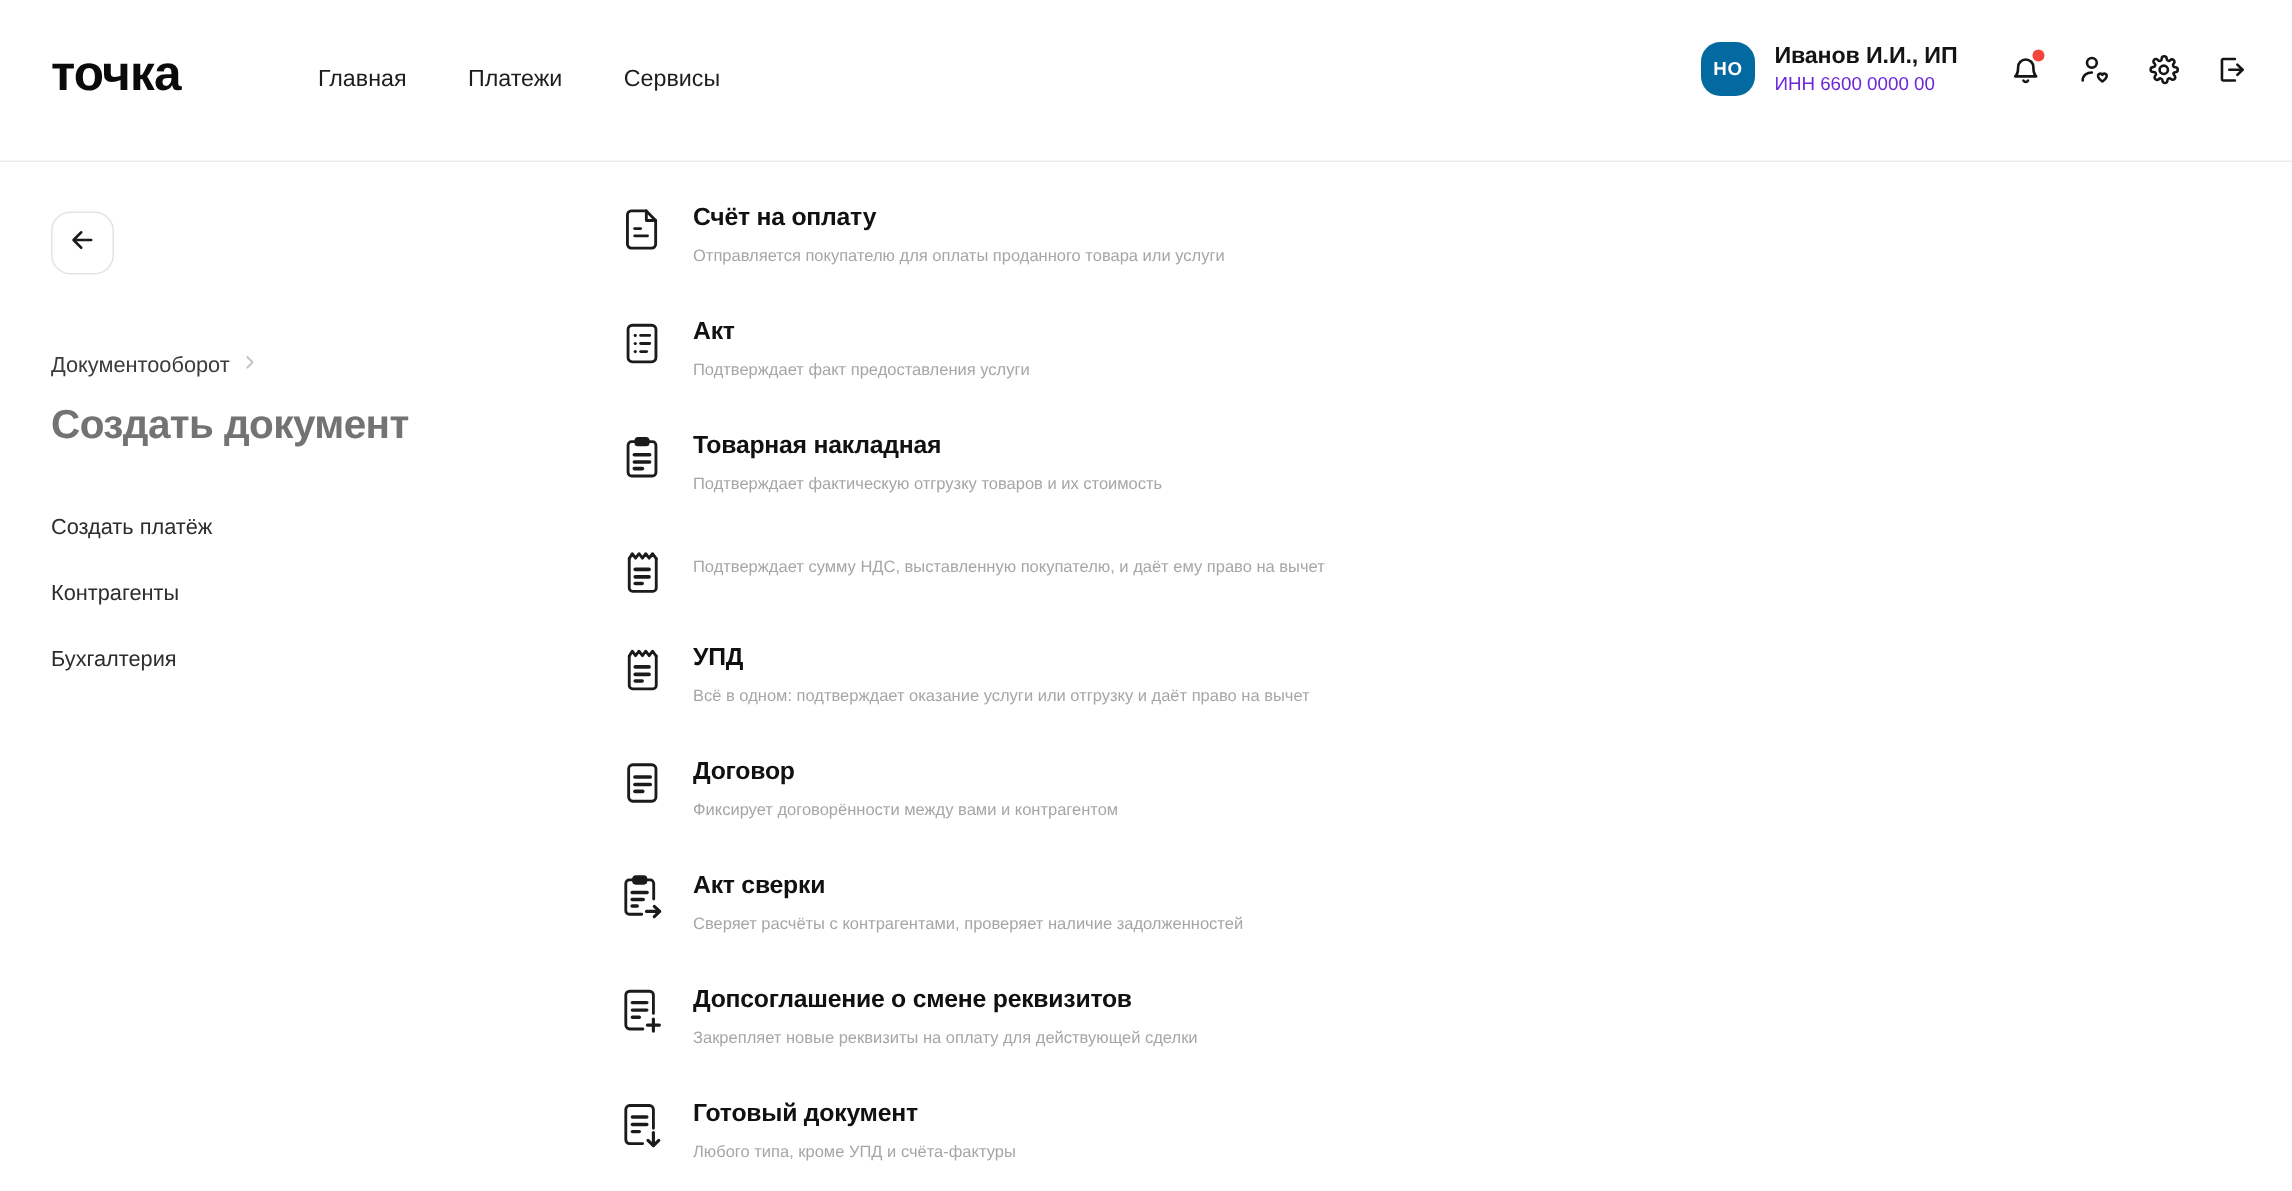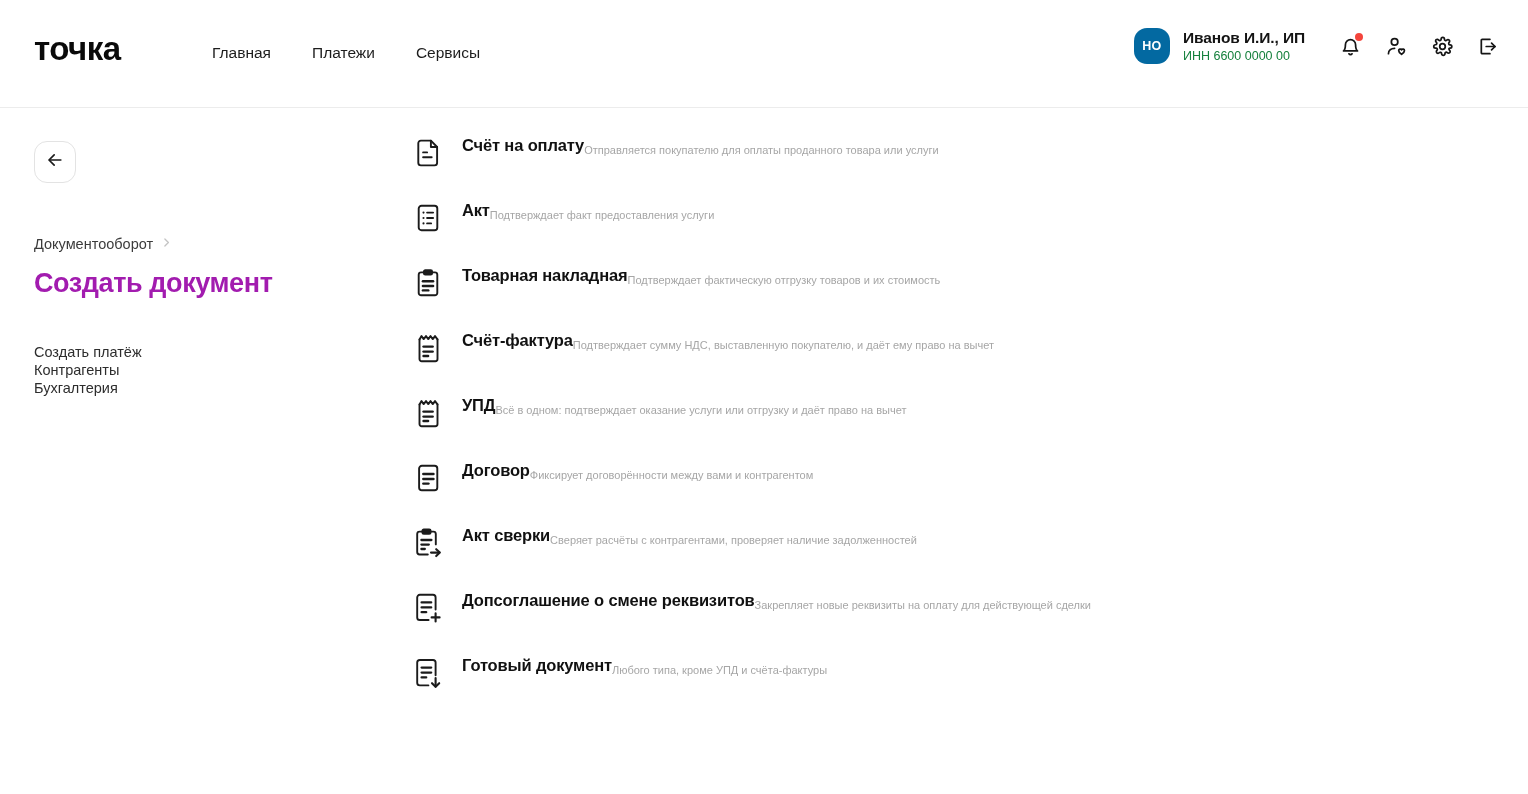--- a/index.html
+++ b/index.html
@@ -84,21 +84,21 @@
   }
   .user-name {
     font-size: 15.5px;
     font-weight: 700;
     color: #141414;
     white-space: nowrap;
     letter-spacing: -0.1px;
   }
   .user-inn {
     font-size: 12.5px;
-    color: #15803d;
+    color: #6d28d9;
     margin-top: 5px;
     white-space: nowrap;
   }
 
   .hdr-icons {
     display: flex;
     align-items: center;
     gap: 22px;
     margin-left: 33px;
   }
@@ -161,29 +161,30 @@
   .breadcrumb-label {
     font-size: 14.5px;
     color: #3b3b3b;
     line-height: 18px;
   }
 
   .page-title {
     margin-top: 14px;
     font-size: 27px;
     font-weight: 700;
-    color: #a21caf;
+    color: #737373;
     letter-spacing: -0.4px;
     line-height: 32px;
   }
 
   .side-links {
     margin-top: 44px;
     display: flex;
     flex-direction: column;
+    gap: 26px;
   }
   .side-link {
     font-size: 14.5px;
     color: #2d2d2d;
     cursor: pointer;
     line-height: 18px;
     width: max-content;
   }
 
   
@@ -209,21 +210,21 @@
     flex: none;
     width: 32px;
     height: 32px;
     display: flex;
     align-items: center;
     justify-content: center;
     margin-top: 2px;
   }
   .doc-icon svg { display: block; }
 
-  .doc-text { display: flex; }
+  .doc-text { display: flex; flex-direction: column; }
 
   .doc-title {
     font-size: 16.5px;
     font-weight: 700;
     color: #111111;
     letter-spacing: -0.15px;
     line-height: 21px;
   }
   .doc-desc {
     margin-top: 6px;
@@ -388,21 +389,20 @@
       <span class="doc-icon">
         <svg width="25" height="29" viewBox="0 0 24 29" fill="none" stroke="#1b1b1b" stroke-width="1.9" stroke-linecap="round" stroke-linejoin="round">
           <path d="M3 5.4V25a2.2 2.2 0 0 0 2.2 2.2h13.6A2.2 2.2 0 0 0 21 25V5.4"></path>
           <path d="M3 5.4 5 2.1l2.2 3 2.3-3 2.3 3 2.2-3 2.3 3 2.2-3 2.5 3.3"></path>
           <path d="M7 12.6h9.2" stroke-width="2.4"></path>
           <path d="M7 17.6h9.2" stroke-width="2.4"></path>
           <path d="M7 22h4.6" stroke-width="2.4"></path>
         </svg>
       </span>
       <span class="doc-text">
-        <span class="doc-title">Счёт-фактура</span>
         <span class="doc-desc">Подтверждает сумму НДС, выставленную покупателю, и даёт ему право на вычет</span>
       </span>
     </div>
 
     <div class="doc-item">
       <span class="doc-icon">
         <svg width="25" height="29" viewBox="0 0 24 29" fill="none" stroke="#1b1b1b" stroke-width="1.9" stroke-linecap="round" stroke-linejoin="round">
           <path d="M3 5.4V25a2.2 2.2 0 0 0 2.2 2.2h13.6A2.2 2.2 0 0 0 21 25V5.4"></path>
           <path d="M3 5.4 5 2.1l2.2 3 2.3-3 2.3 3 2.2-3 2.3 3 2.2-3 2.5 3.3"></path>
           <path d="M7 12.6h9.2" stroke-width="2.4"></path>

